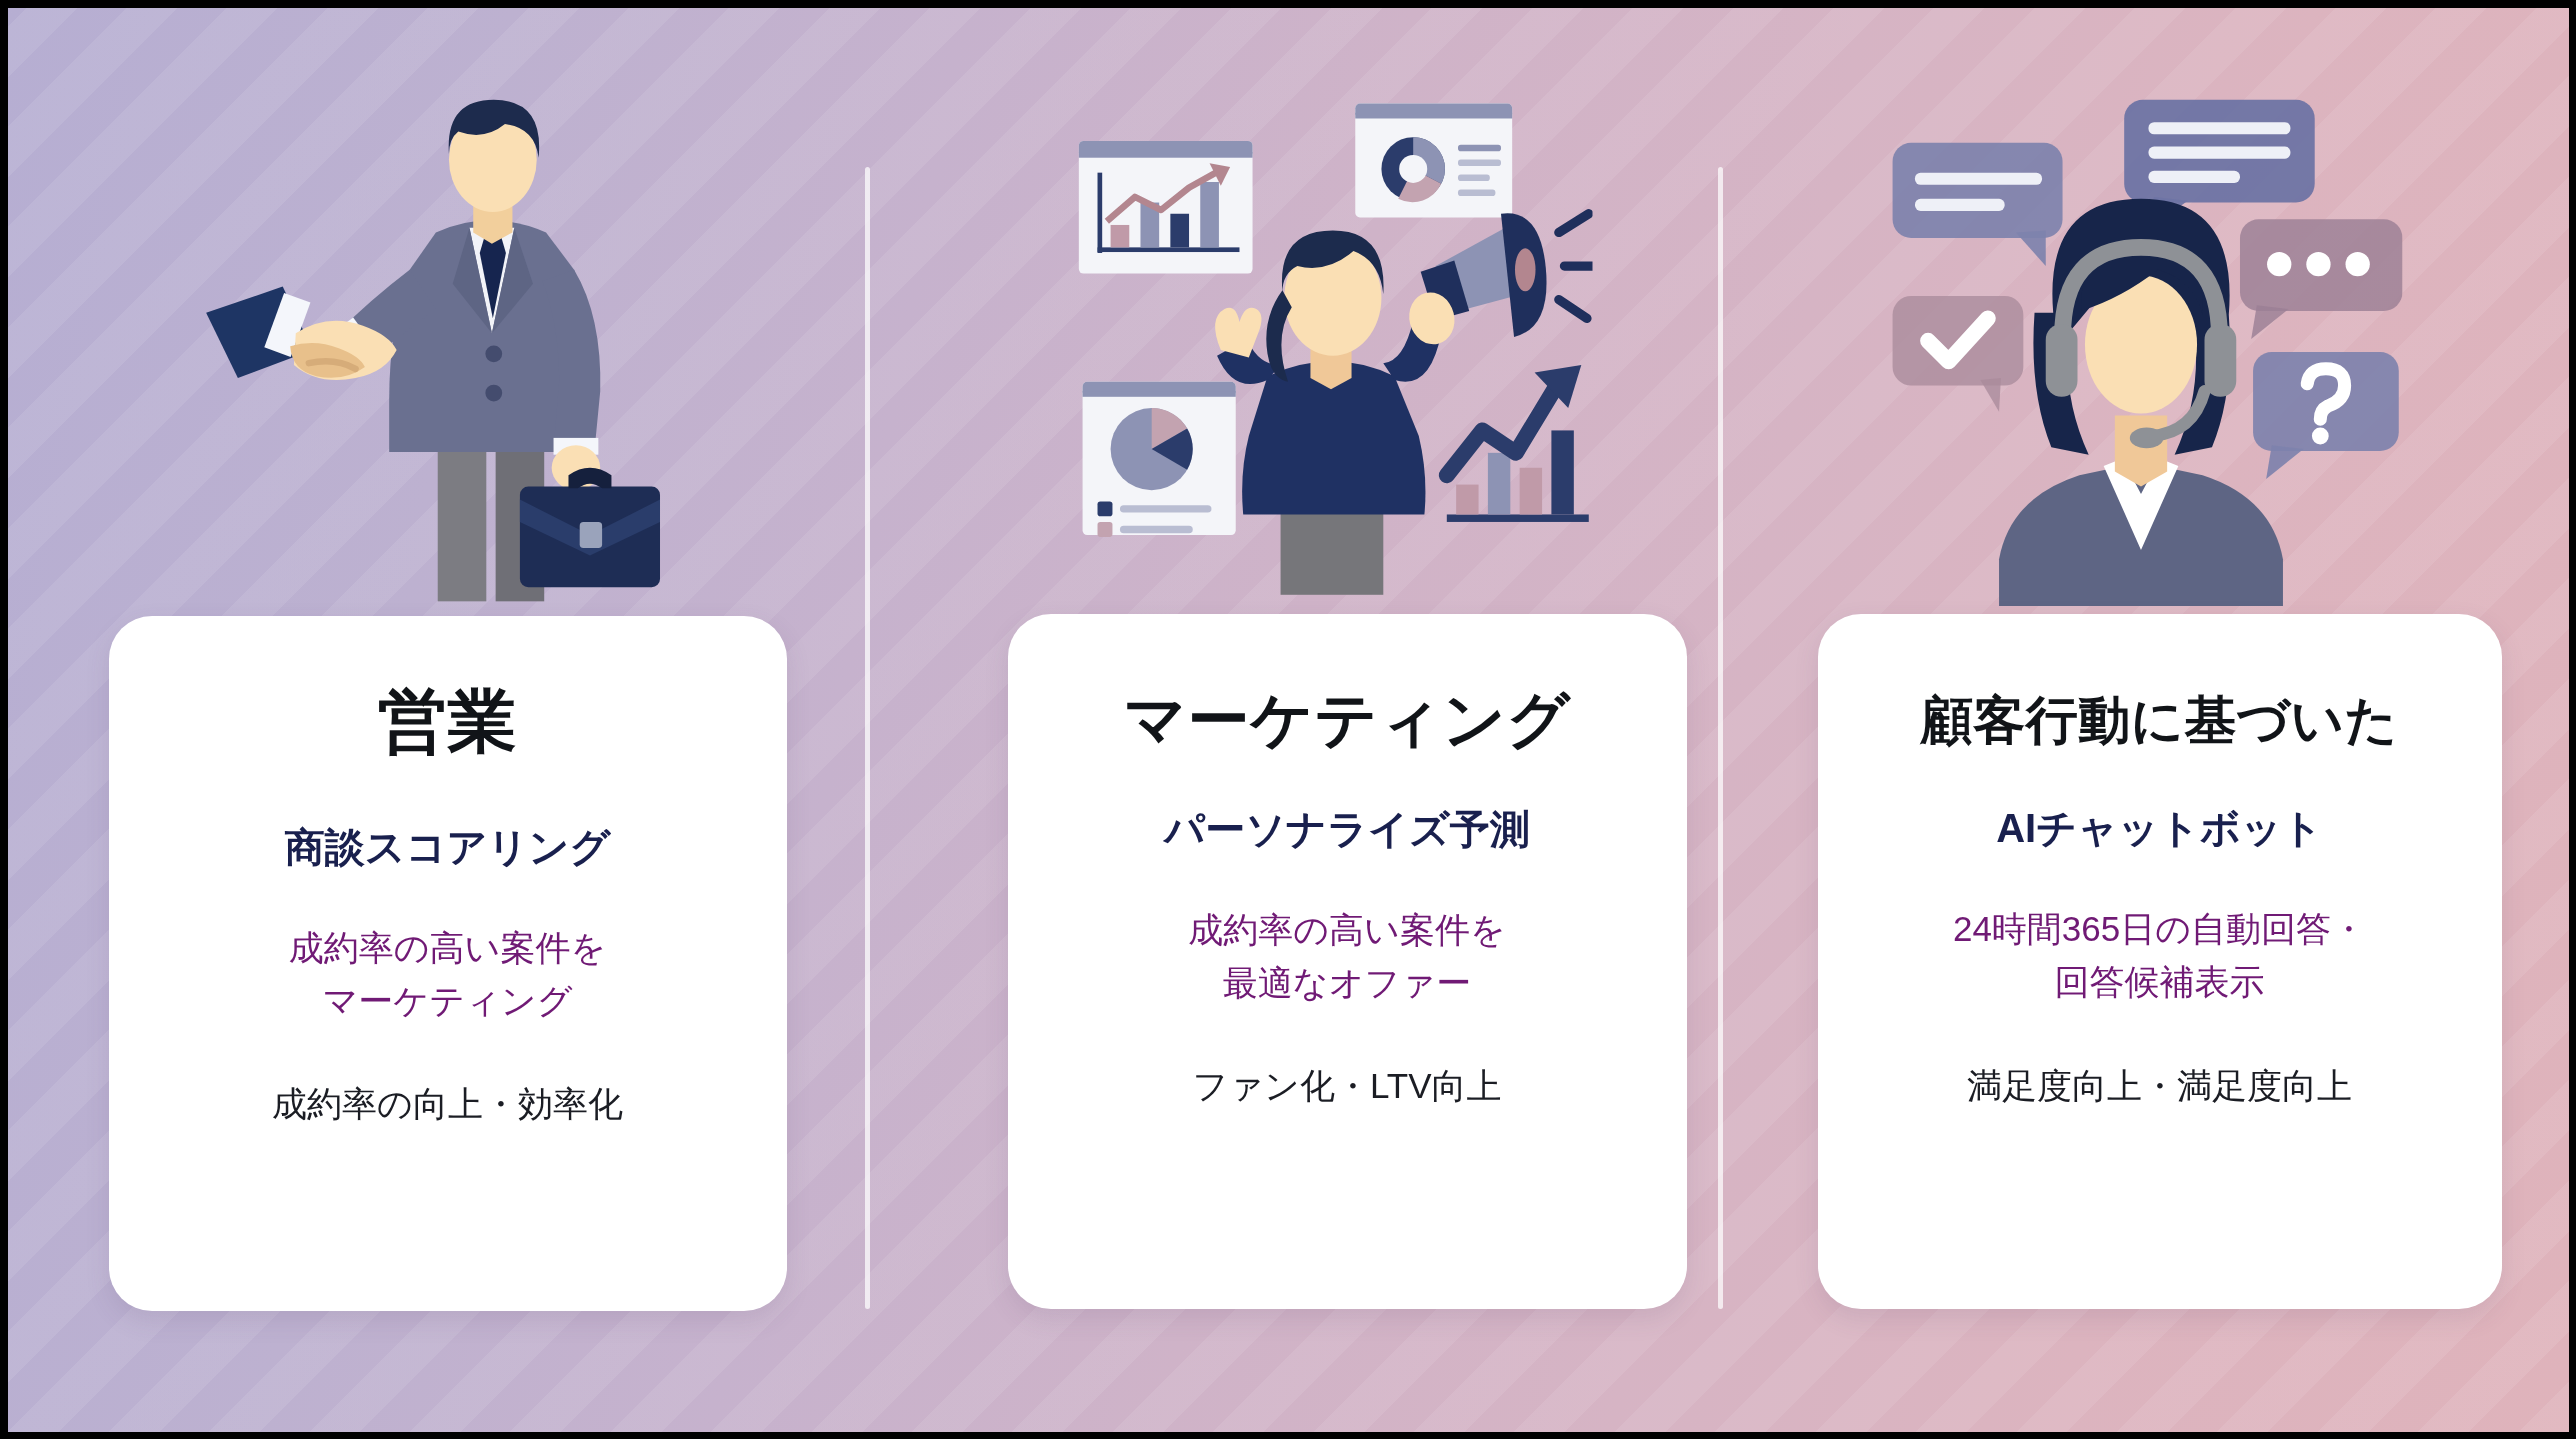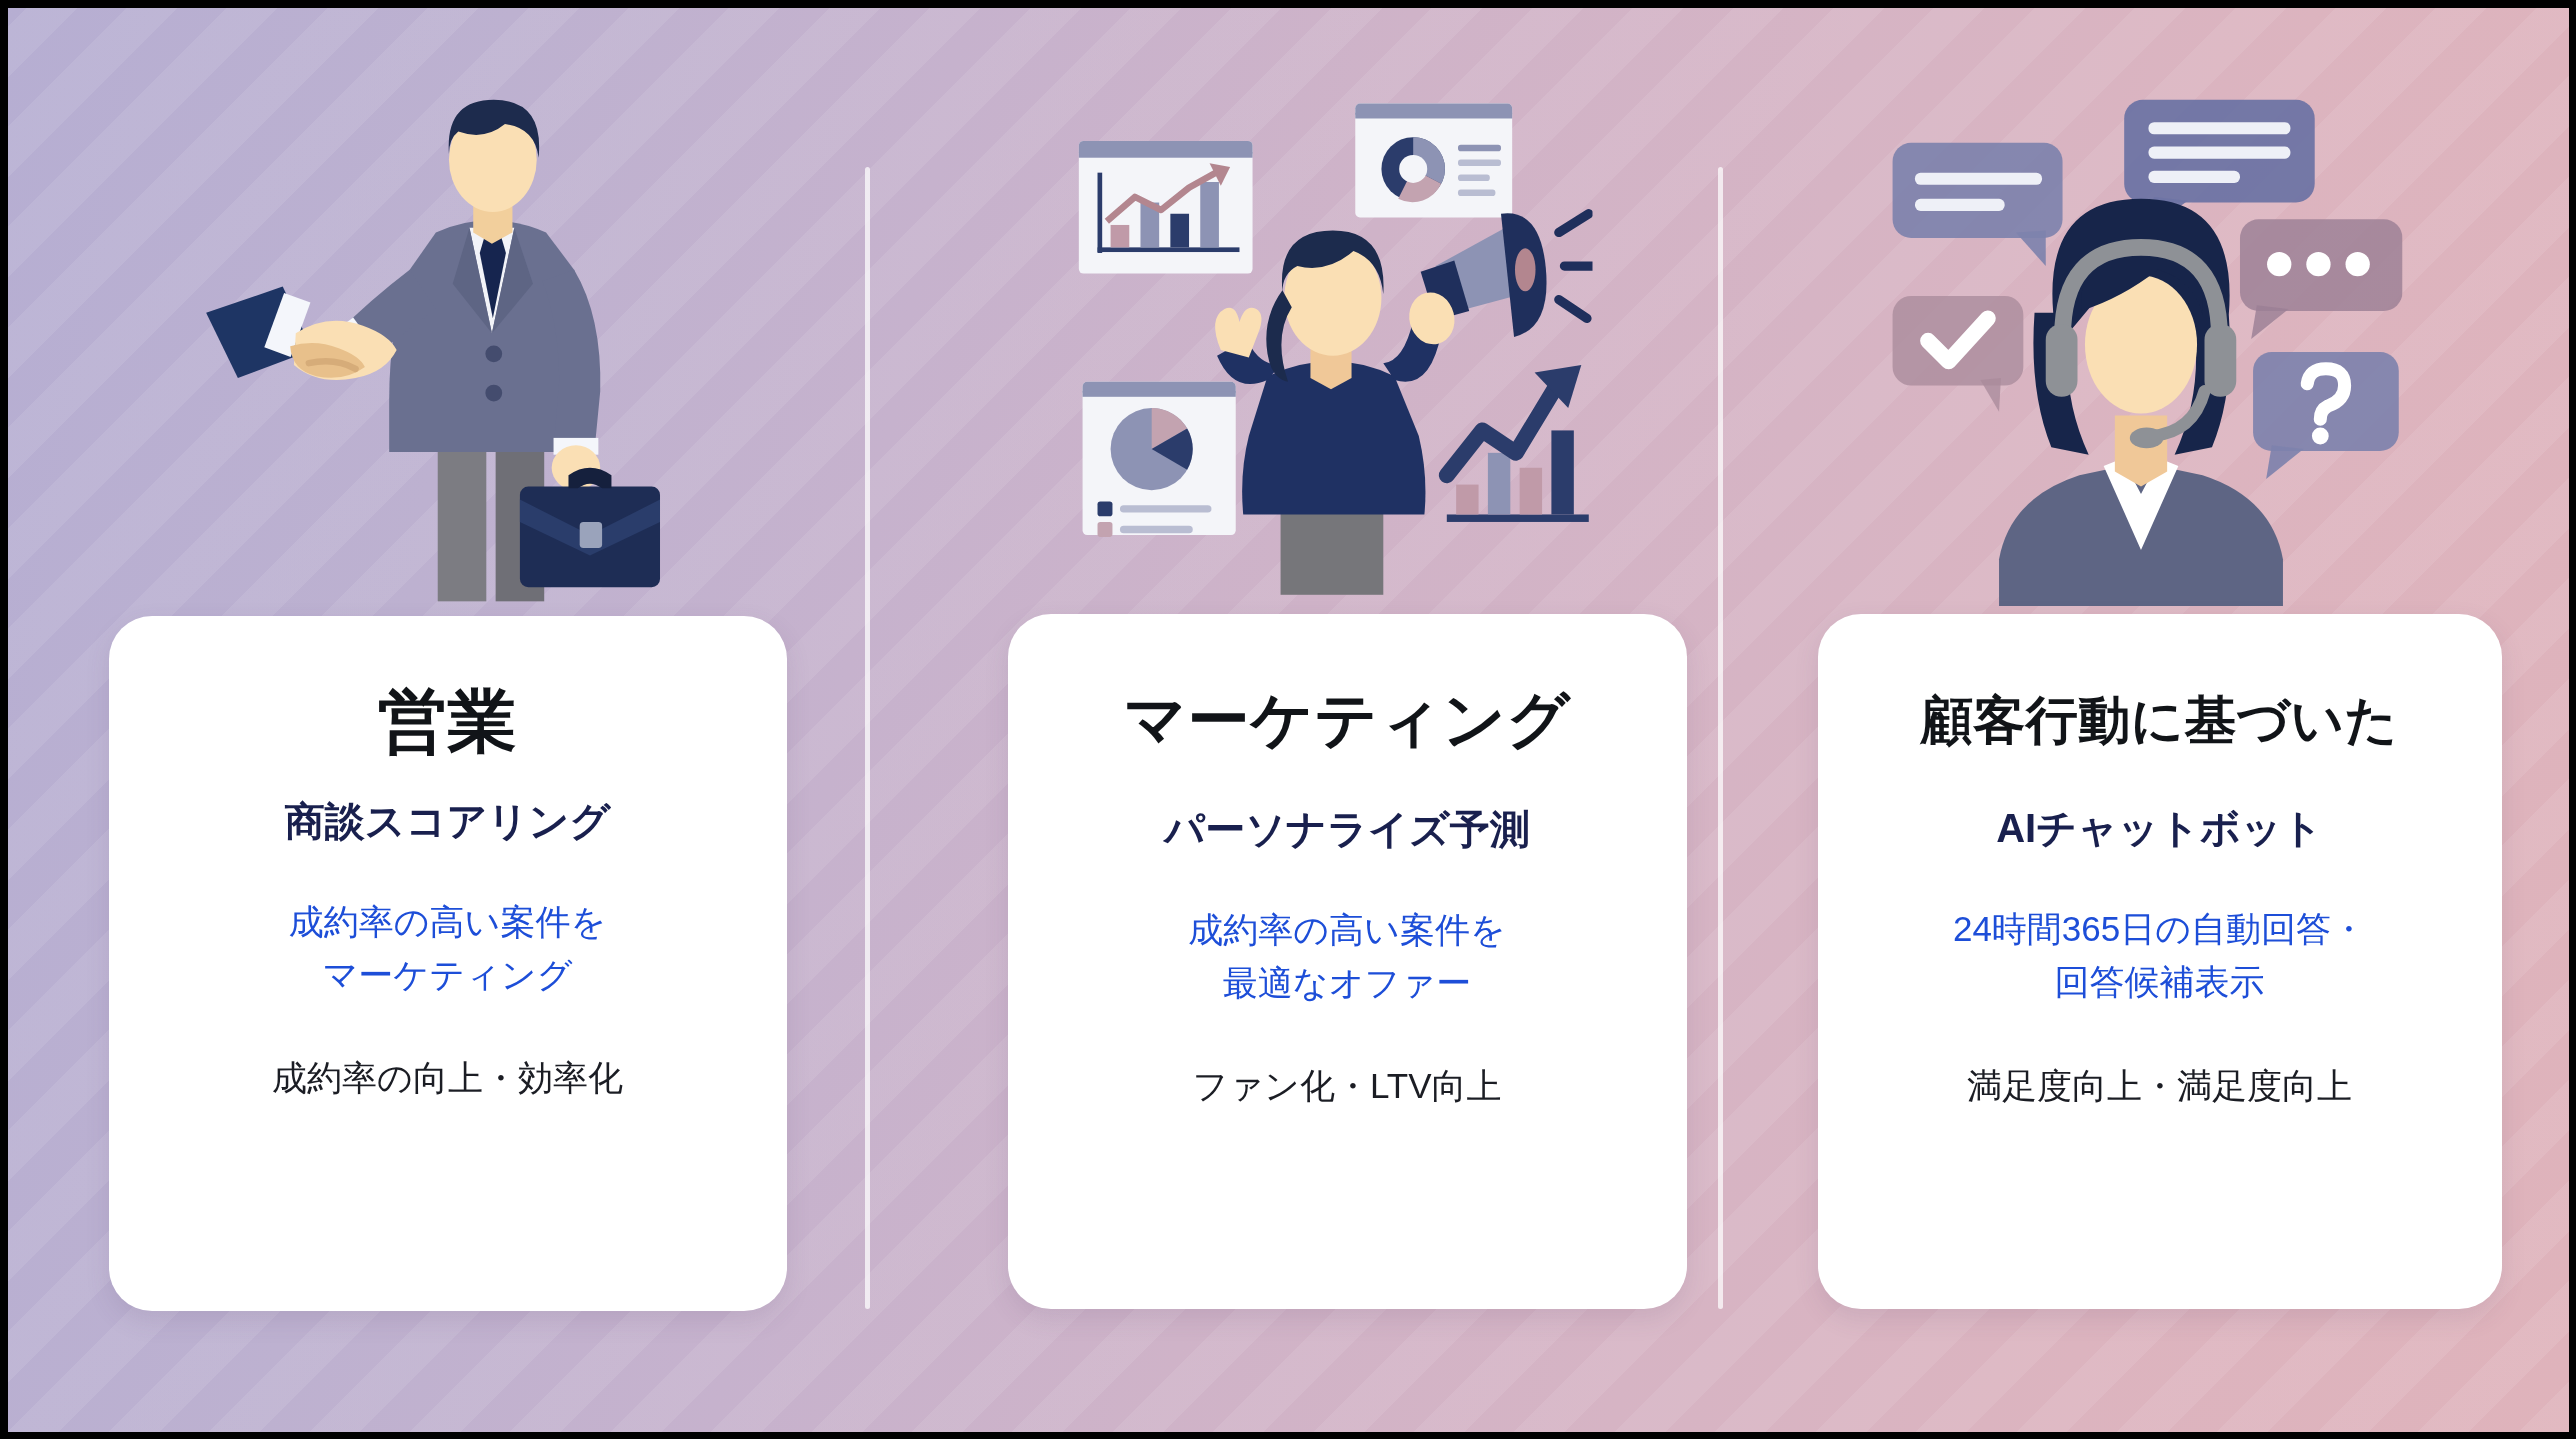--- a/index.html
+++ b/index.html
@@ -92,27 +92,27 @@
   .t-mid  { font-size: 62px; margin-top: 30px; }
   .t-sm   { font-size: 52px; margin-top: 37px; }
 
   .card-sub {
     text-align: center;
     font-weight: 700;
     color: #19204e;
     font-size: 40px;
     line-height: 1.2;
   }
-  .sub-1 { margin-top: 36px; }
+  .sub-1 { margin-top: 62px; }
   .sub-2 { margin-top: 50px; }
   .sub-3 { margin-top: 54px; }
 
   .card-desc {
     text-align: center;
-    color: #1d4ed8;
+    color: #701a75;
     font-size: 35px;
     line-height: 1.52;
     font-weight: 400;
     margin-top: 50px;
   }
   .card-desc .l2 { display: block; }
 
   .card-benefit {
     text-align: center;
     color: #1b1d24;

